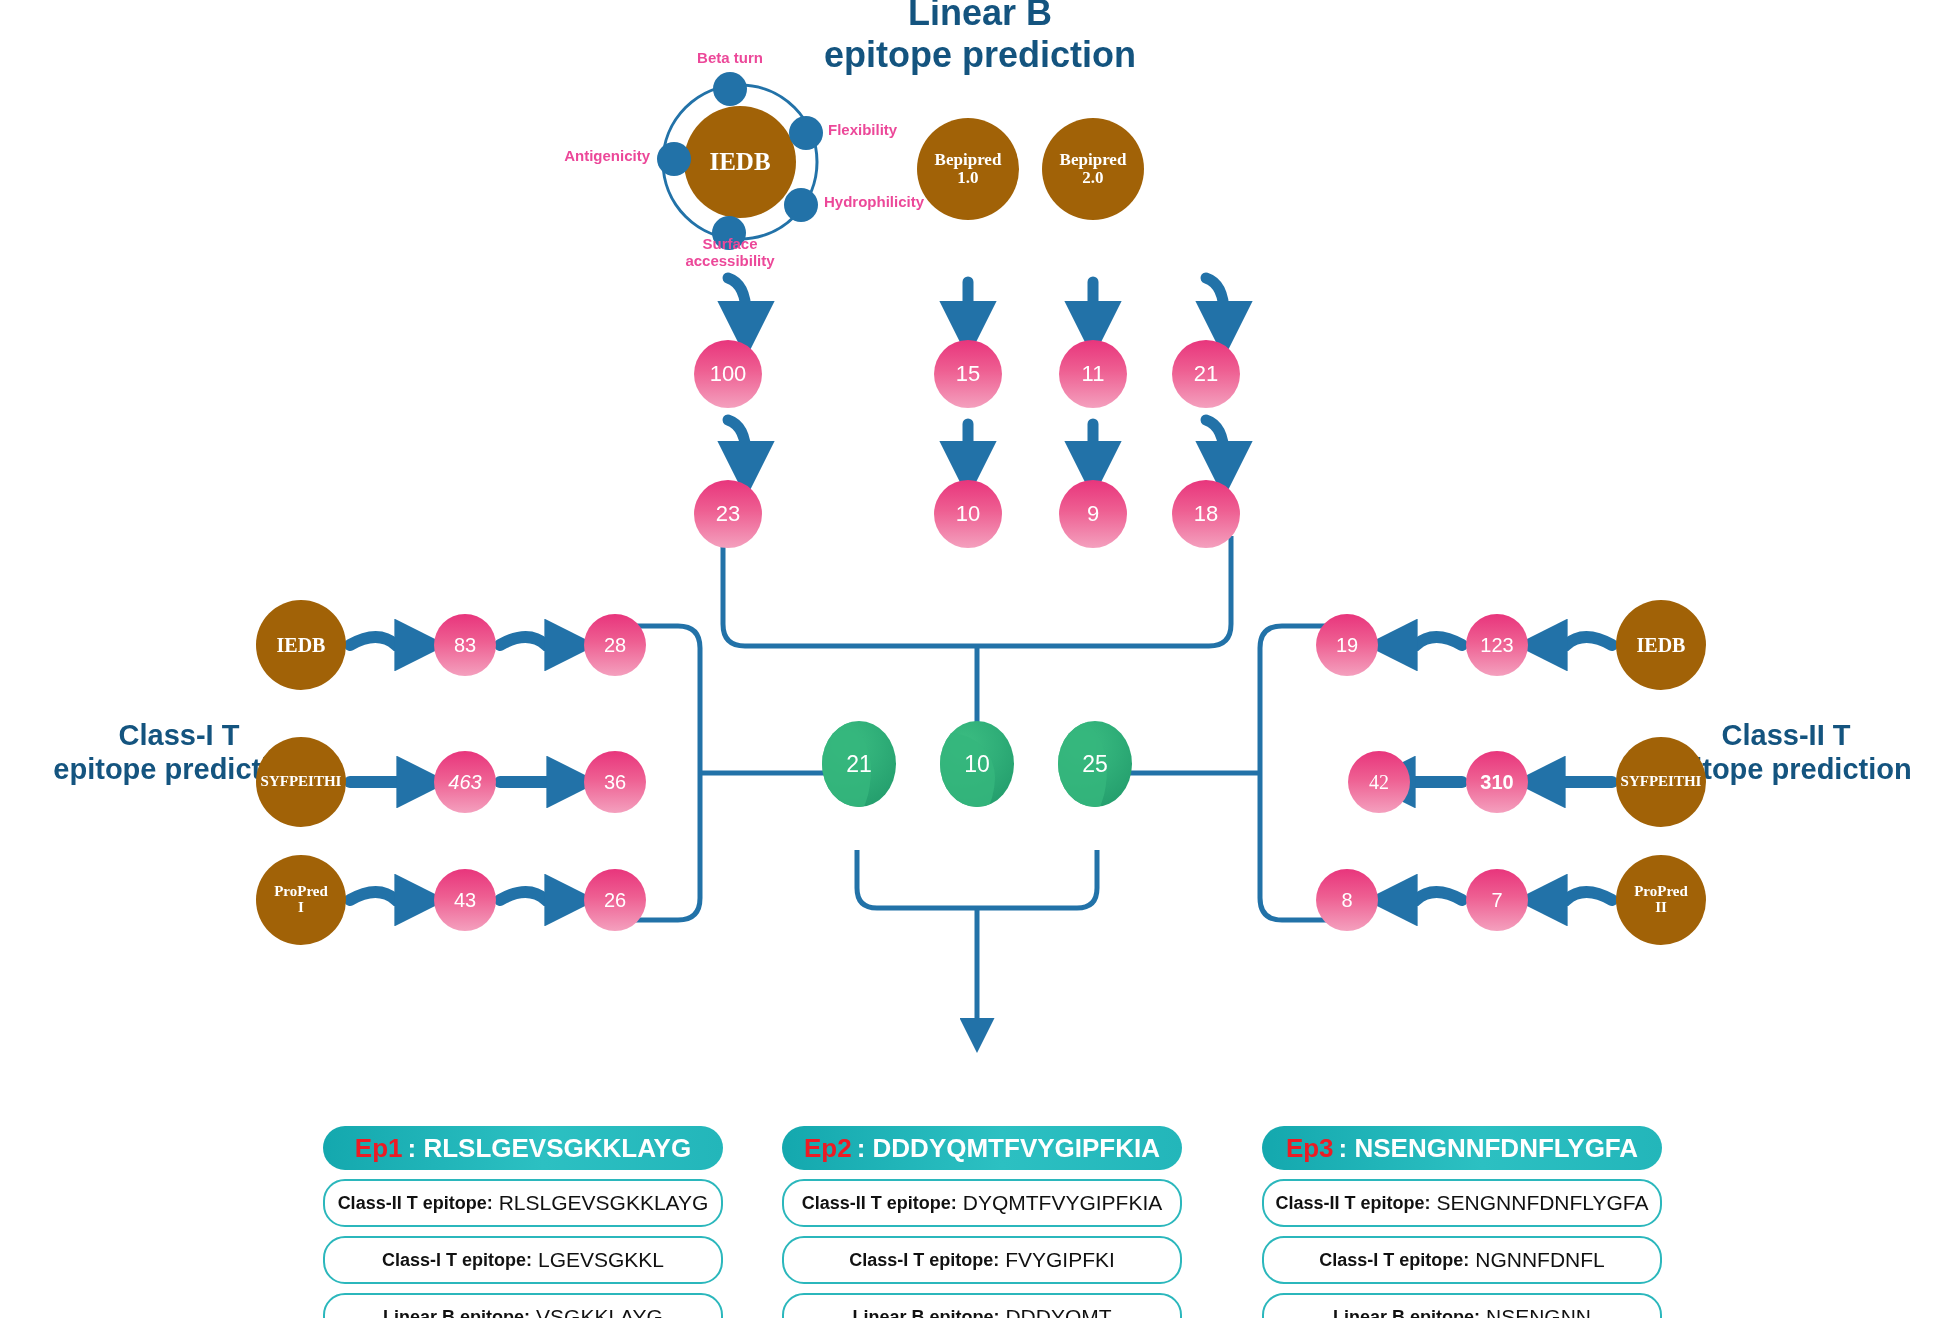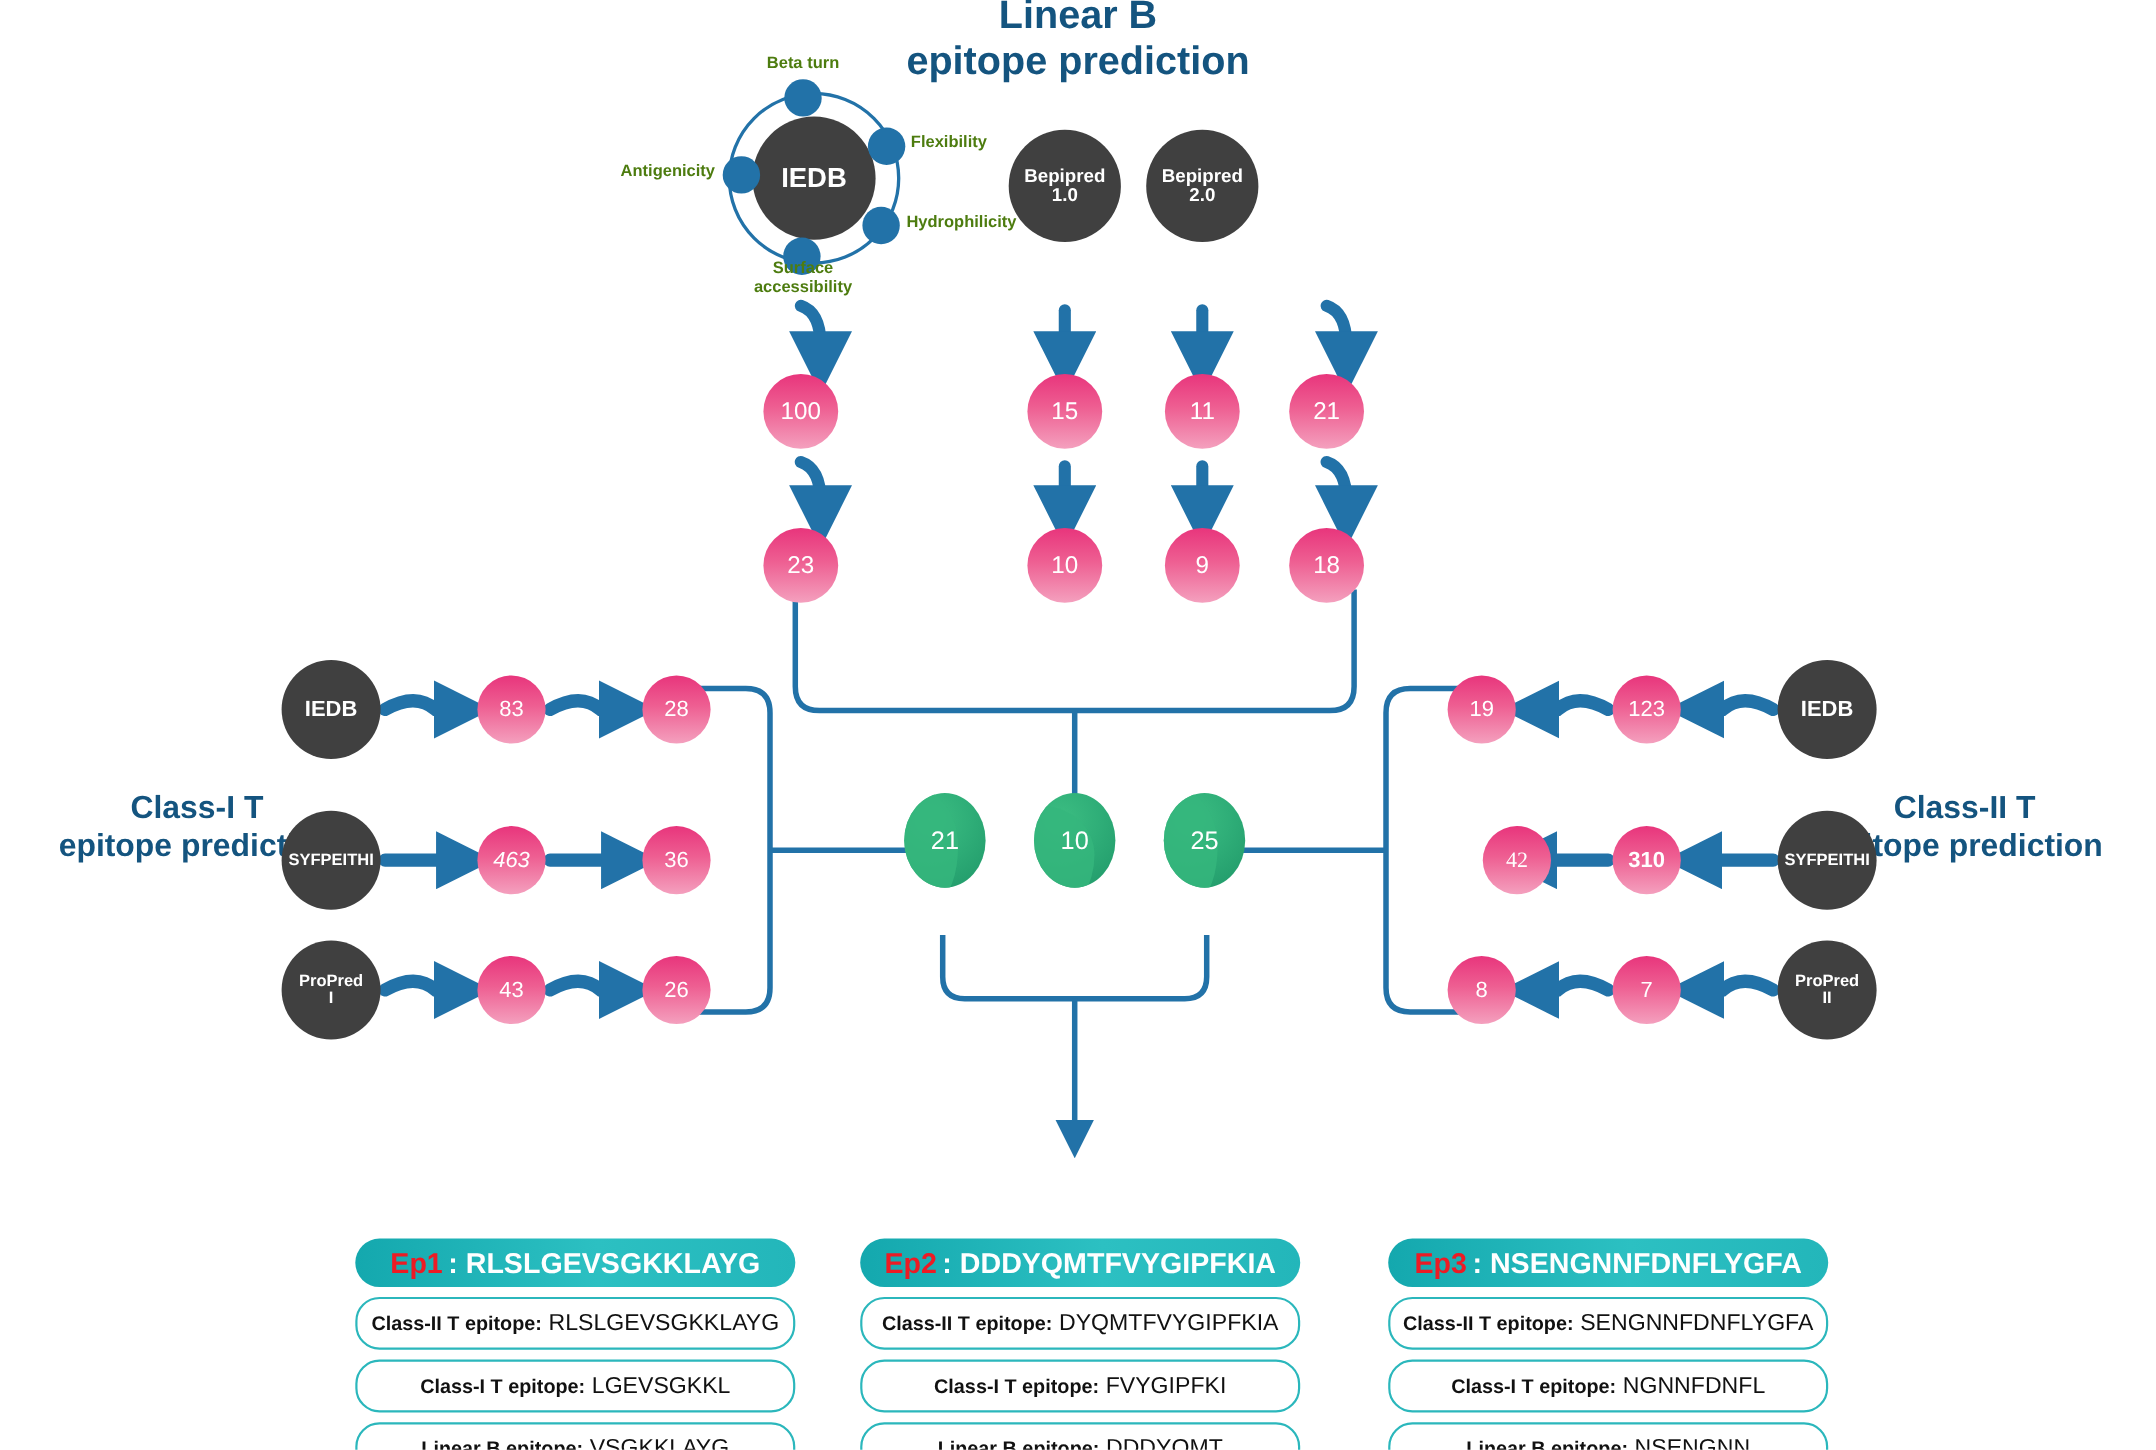--- a/index.html
+++ b/index.html
@@ -5,31 +5,31 @@
   html,body{margin:0;padding:0;background:#ffffff;}
   body{width:1960px;height:1318px;position:relative;overflow:hidden;
        font-family:"Liberation Sans","DejaVu Sans",sans-serif;}
   #stage{position:absolute;left:0;top:0;width:1960px;height:1318px;}
   svg#wires{position:absolute;left:0;top:0;width:1960px;height:1318px;pointer-events:none;}
 
   .node{position:absolute;display:flex;align-items:center;justify-content:center;
         text-align:center;line-height:1.05;box-sizing:border-box;}
 
   
-  .tool{border-radius:50%;background:#404040;color:#ffffff;font-weight:bold;}
+  .tool{border-radius:50%;background:#a16207;color:#ffffff;font-weight:bold;font-family:Liberation Serif, serif;}
   .tool.big{font-size:25px;}
   .tool.med{font-size:20px;}
   .tool.sm{font-size:17px;}
   .tool.xs{font-size:15px;}
 
   
   .dot{border-radius:50%;background:#2272A8;}
 
   
-  .satlabel{position:absolute;color:#4d7c0f;font-weight:bold;font-size:15px;
+  .satlabel{position:absolute;color:#ec4899;font-weight:bold;font-size:15px;
             text-align:center;line-height:1.12;}
 
   
   .pink{border-radius:50%;color:#fff;font-size:22px;font-weight:400;
         background:linear-gradient(180deg,#E8357C 0%,#EE5F92 45%,#F4A0BE 100%);}
   .pink.s{font-size:20px;}
 
   
   .green{border-radius:50%;color:#fff;font-size:23px;font-weight:400;
          background:radial-gradient(circle at 32% 28%, #3CBE82 0%, #2FAE78 45%, #1F9768 100%);

